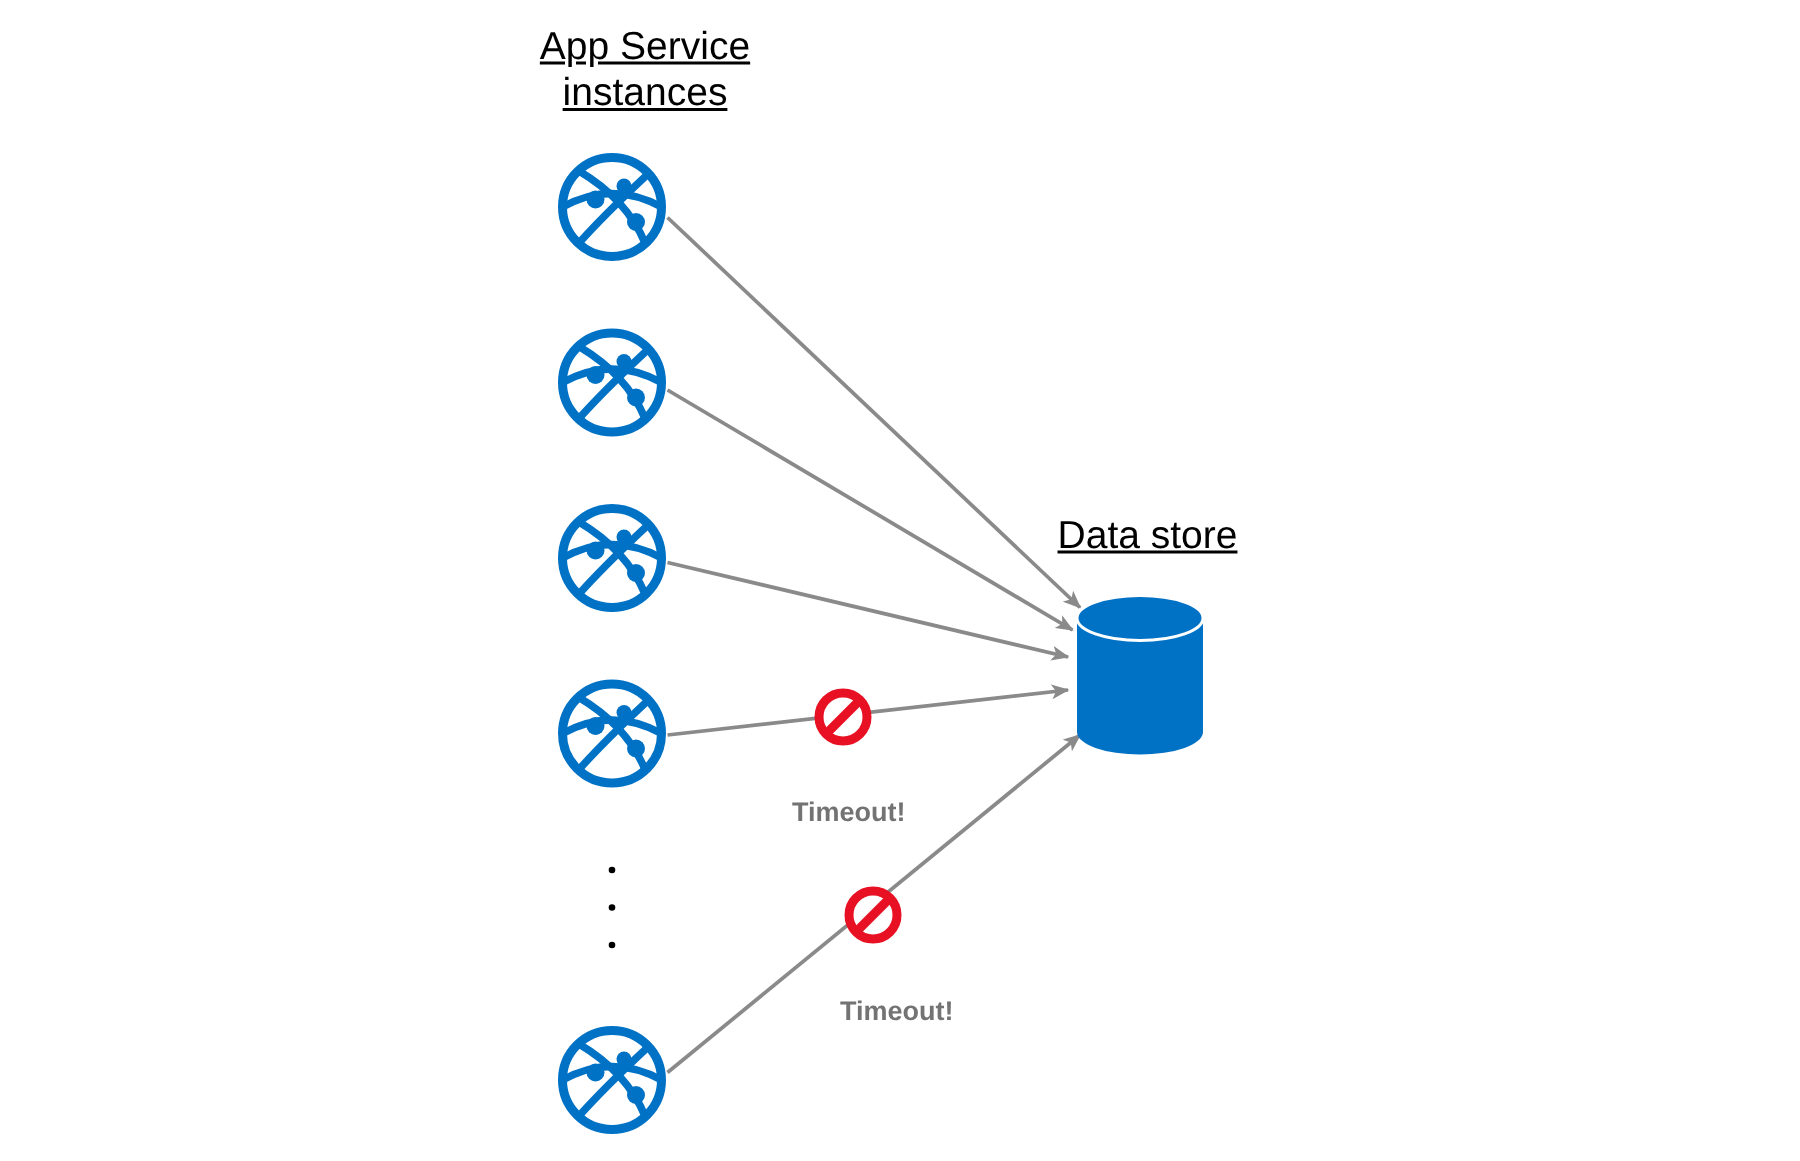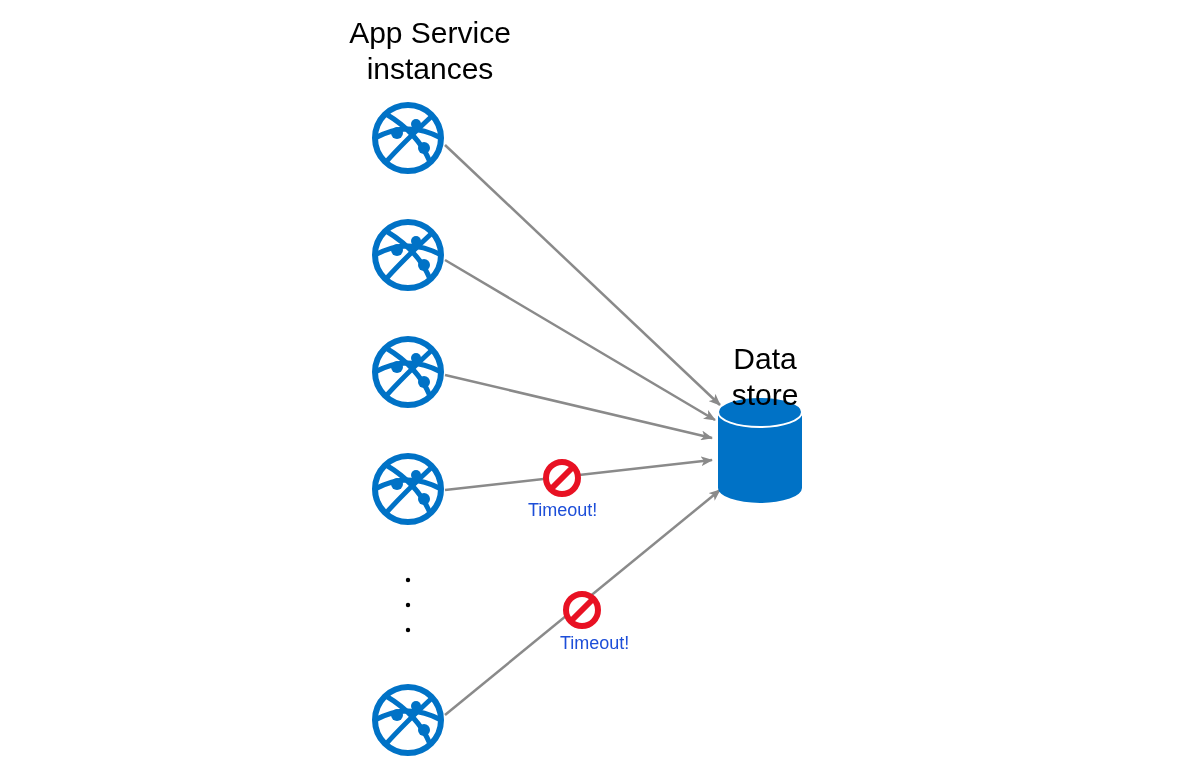--- a/index.html
+++ b/index.html
@@ -6,30 +6,32 @@
     body {
       width: 1200px;
       height: 774px;
       background: white;
       font-family: "Segoe UI", Arial, sans-serif;
       position: relative;
       overflow: hidden;
     }
     .label {
       position: absolute;
-      font-size: 30px;
+      font-size: 26px;
       color: #000;
       text-align: center;
       line-height: 1.2;
+      text-decoration: underline;
     }
     .timeout-label {
       position: absolute;
       font-size: 18px;
-      color: #1d4ed8;
-      font-weight: 400;
+      color: #737373;
+      font-weight: 700;
+      margin-top: 31px;
     }
     svg.canvas {
       position: absolute;
       top: 0;
       left: 0;
       width: 1200px;
       height: 774px;
     }
   </style>
 </head>

